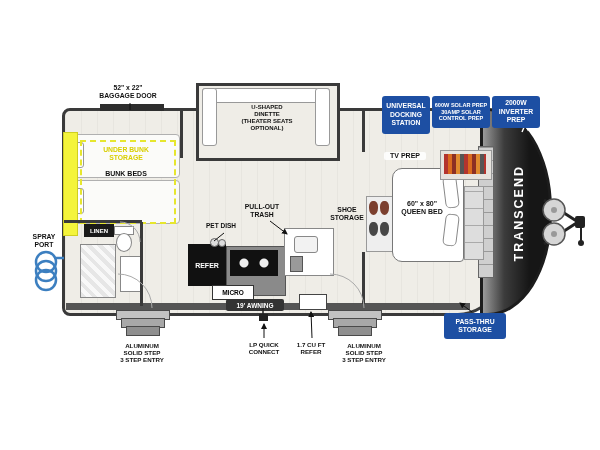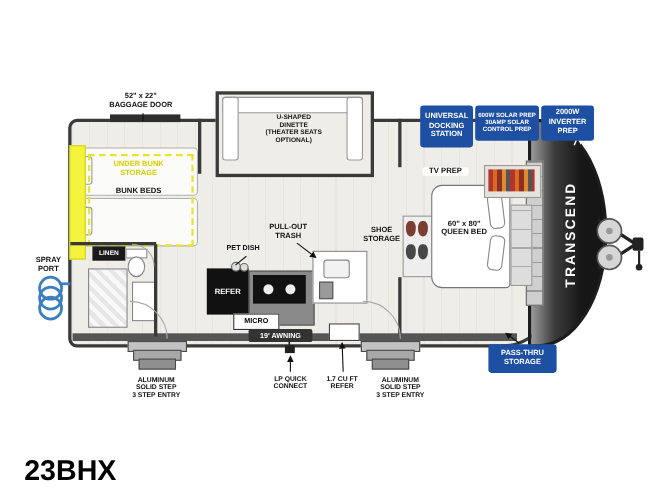--- a/index.html
+++ b/index.html
@@ -133,21 +133,20 @@
 CONNECT</div>
   <div class="lbl f62" style="left:291px;top:341px;width:40px;">1.7 CU FT
 REFER</div>
   <div class="lbl f62" style="left:333px;top:342px;width:62px;">ALUMINUM
 SOLID STEP
 3 STEP ENTRY</div>
 
   <div class="lbl f68" style="left:24px;top:233px;width:40px;">SPRAY
 PORT</div>
 
-  <div class="abs" style="left:22px;top:412px;font-size:26px;font-weight:bold;color:#000;z-index:7;">23BHX</div>
 
   <svg class="abs" width="600" height="450" viewBox="0 0 600 450" style="left:0;top:0;z-index:9;pointer-events:none;">
     <defs>
       <marker id="ah" markerWidth="6" markerHeight="6" refX="5" refY="3" orient="auto">
           <path d="M0,0L6,3L0,6z" fill="#111"></path>
         </marker>
     </defs>
     <g>
       <line x1="130" y1="103" x2="130" y2="110" stroke="#111" stroke-width="1"></line>
       <line x1="224" y1="233" x2="214" y2="241" stroke="#111" stroke-width="1"></line>

